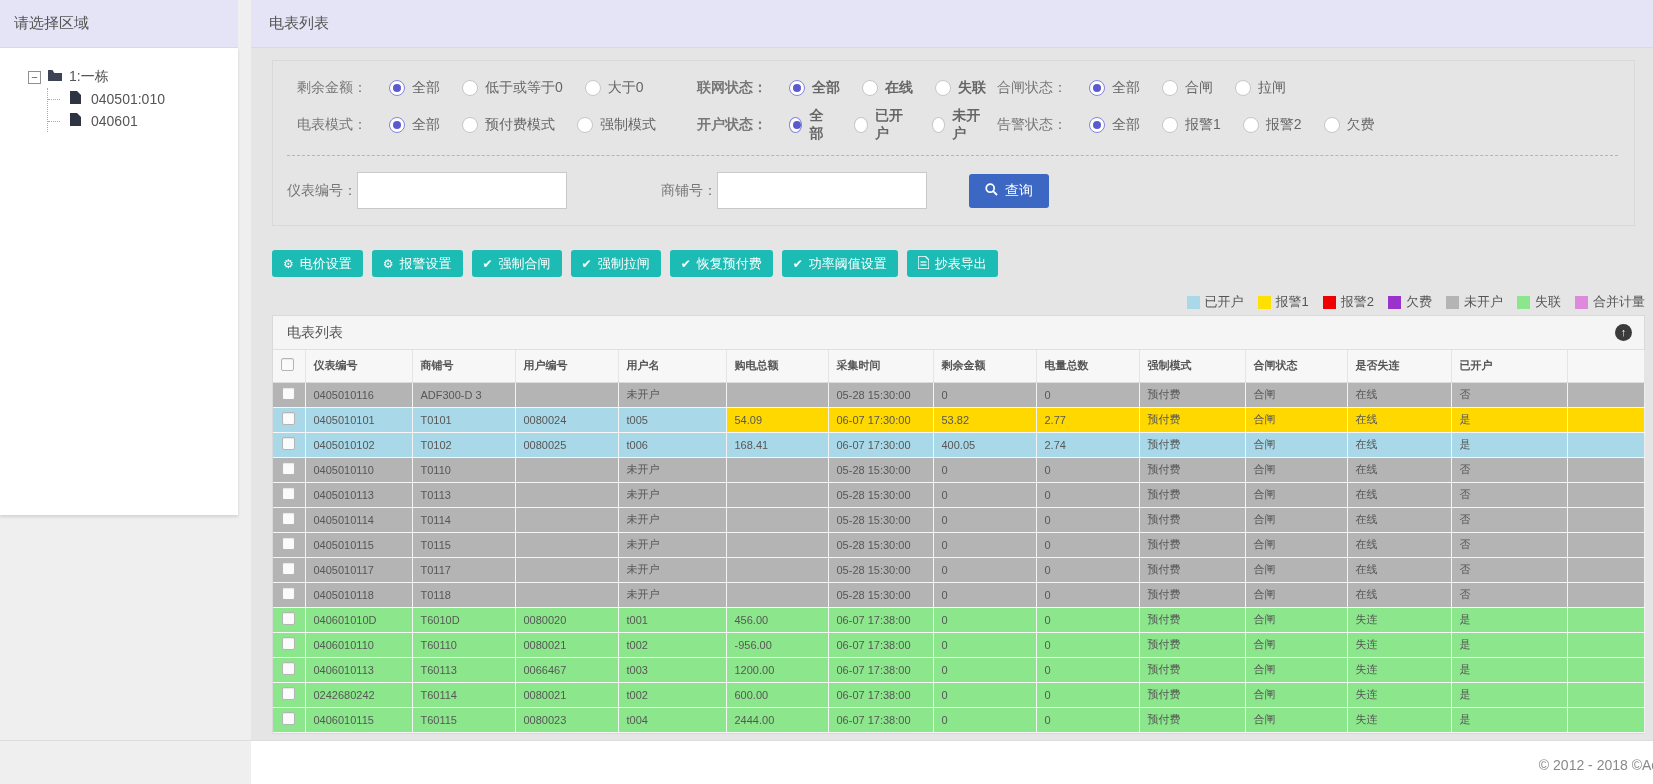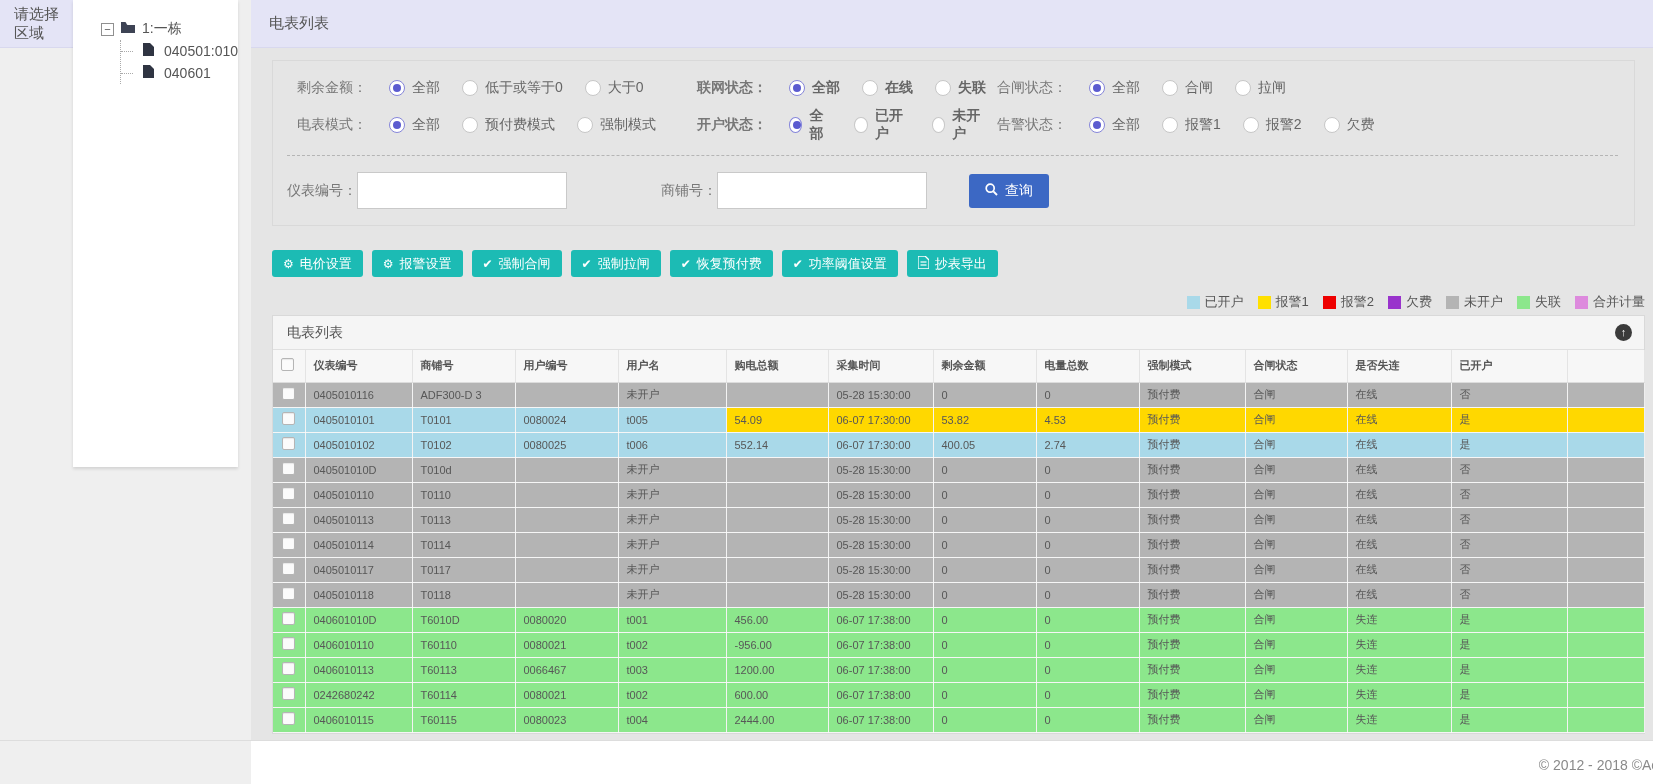--- a/index.html
+++ b/index.html
@@ -1,21 +1,21 @@
 <!DOCTYPE html>
 <html><head>
 <meta charset="utf-8">
 <style>
   * { margin:0; padding:0; box-sizing:border-box; }
   html,body { width:1653px; height:784px; overflow:hidden;
     font-family:"Liberation Sans","DejaVu Sans",sans-serif; background:#efefef; }
   .app { display:flex; width:100%; height:100%; position:relative; }
 
   
-  .sidebar { width:240px; background:#efefef; display:flex; flex-direction:row; }
+  .sidebar { width:240px; background:#efefef; display:flex; flex-direction:column; }
   .sidebar-header { height:48px; background:#e4e4f6; border-bottom:1px solid #d8d8ee;
     color:#555; font-size:15px; display:flex; align-items:center; padding-left:14px; }
   .sidebar-body { background:#fff; height:467px; box-shadow:0 2px 3px rgba(0,0,0,.12);
     padding:20px 0 0 28px; }
   .tree-root { display:flex; align-items:center; gap:6px; color:#555; font-size:14px; cursor:pointer; }
   .expander { width:13px; height:13px; border:1px solid #909090; background:#fff; color:#555;
     font-size:11px; line-height:11px; text-align:center; display:inline-block; }
   .tree-children { margin-left:19px; border-left:1px dotted #aaa; padding-left:0; margin-top:2px; }
   .tree-child { display:flex; align-items:center; gap:10px; color:#555; font-size:14px;
     padding:3px 0 3px 0; cursor:pointer; }
@@ -378,61 +378,45 @@
               </tr>
               <tr class="open">
                 <td class="cbcell"><span class="cb"></span></td>
                 <td>0405010101</td>
                 <td>T0101</td>
                 <td>0080024</td>
                 <td>t005</td>
                 <td class="alarm1">54.09</td>
                 <td class="alarm1">06-07 17:30:00</td>
                 <td class="alarm1">53.82</td>
-                <td class="alarm1">4.53</td>
+                <td class="alarm1">2.77</td>
                 <td class="alarm1">预付费</td>
                 <td class="alarm1">合闸</td>
                 <td class="alarm1">在线</td>
                 <td class="alarm1">是</td>
                 <td class="alarm1"></td>
               </tr>
               <tr class="open">
                 <td class="cbcell"><span class="cb"></span></td>
                 <td>0405010102</td>
                 <td>T0102</td>
                 <td>0080025</td>
                 <td>t006</td>
-                <td>552.14</td>
+                <td>168.41</td>
                 <td>06-07 17:30:00</td>
                 <td>400.05</td>
                 <td>2.74</td>
                 <td>预付费</td>
                 <td>合闸</td>
                 <td>在线</td>
                 <td>是</td>
                 <td></td>
               </tr>
               <tr class="unopened">
                 <td class="cbcell"><span class="cb"></span></td>
-                <td>040501010D</td>
-                <td>T010d</td>
-                <td></td>
-                <td>未开户</td>
-                <td></td>
-                <td>05-28 15:30:00</td>
-                <td>0</td>
-                <td>0</td>
-                <td>预付费</td>
-                <td>合闸</td>
-                <td>在线</td>
-                <td>否</td>
-                <td></td>
-              </tr>
-              <tr class="unopened">
-                <td class="cbcell"><span class="cb"></span></td>
                 <td>0405010110</td>
                 <td>T0110</td>
                 <td></td>
                 <td>未开户</td>
                 <td></td>
                 <td>05-28 15:30:00</td>
                 <td>0</td>
                 <td>0</td>
                 <td>预付费</td>
                 <td>合闸</td>
@@ -453,20 +437,36 @@
                 <td>预付费</td>
                 <td>合闸</td>
                 <td>在线</td>
                 <td>否</td>
                 <td></td>
               </tr>
               <tr class="unopened">
                 <td class="cbcell"><span class="cb"></span></td>
                 <td>0405010114</td>
                 <td>T0114</td>
+                <td></td>
+                <td>未开户</td>
+                <td></td>
+                <td>05-28 15:30:00</td>
+                <td>0</td>
+                <td>0</td>
+                <td>预付费</td>
+                <td>合闸</td>
+                <td>在线</td>
+                <td>否</td>
+                <td></td>
+              </tr>
+              <tr class="unopened">
+                <td class="cbcell"><span class="cb"></span></td>
+                <td>0405010115</td>
+                <td>T0115</td>
                 <td></td>
                 <td>未开户</td>
                 <td></td>
                 <td>05-28 15:30:00</td>
                 <td>0</td>
                 <td>0</td>
                 <td>预付费</td>
                 <td>合闸</td>
                 <td>在线</td>
                 <td>否</td>

